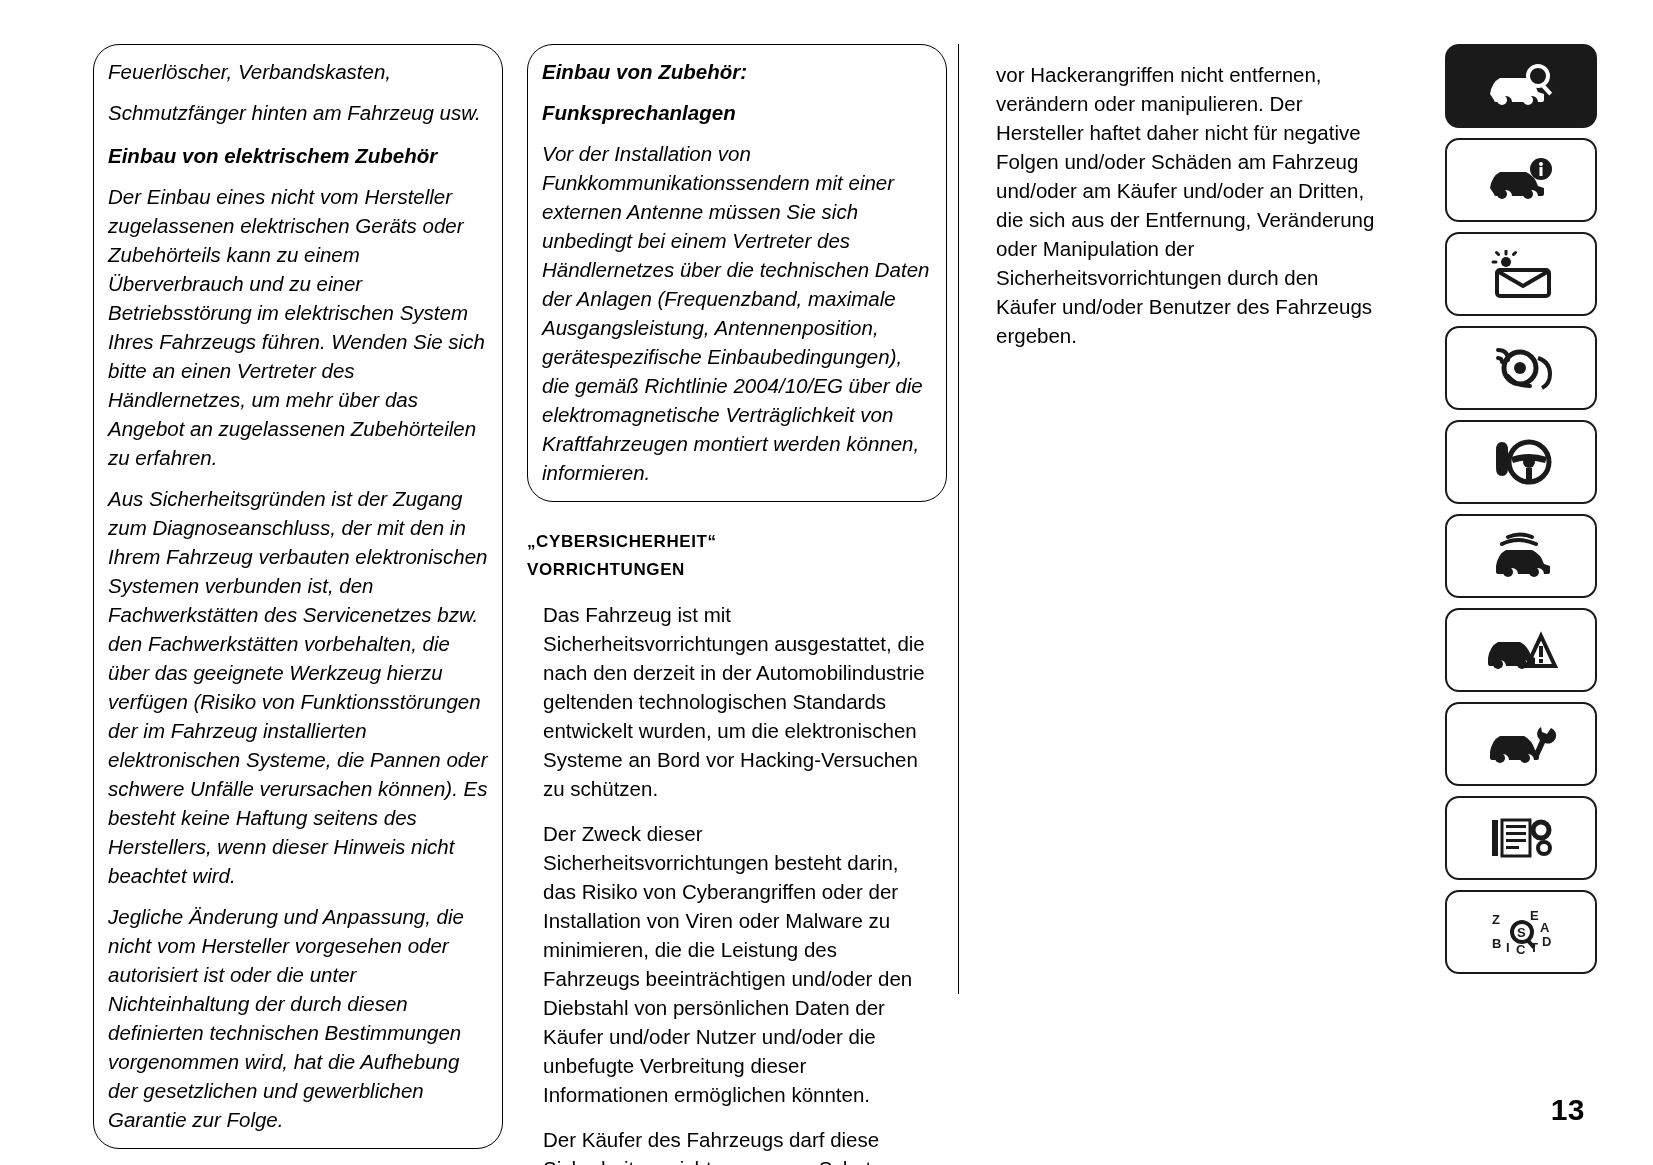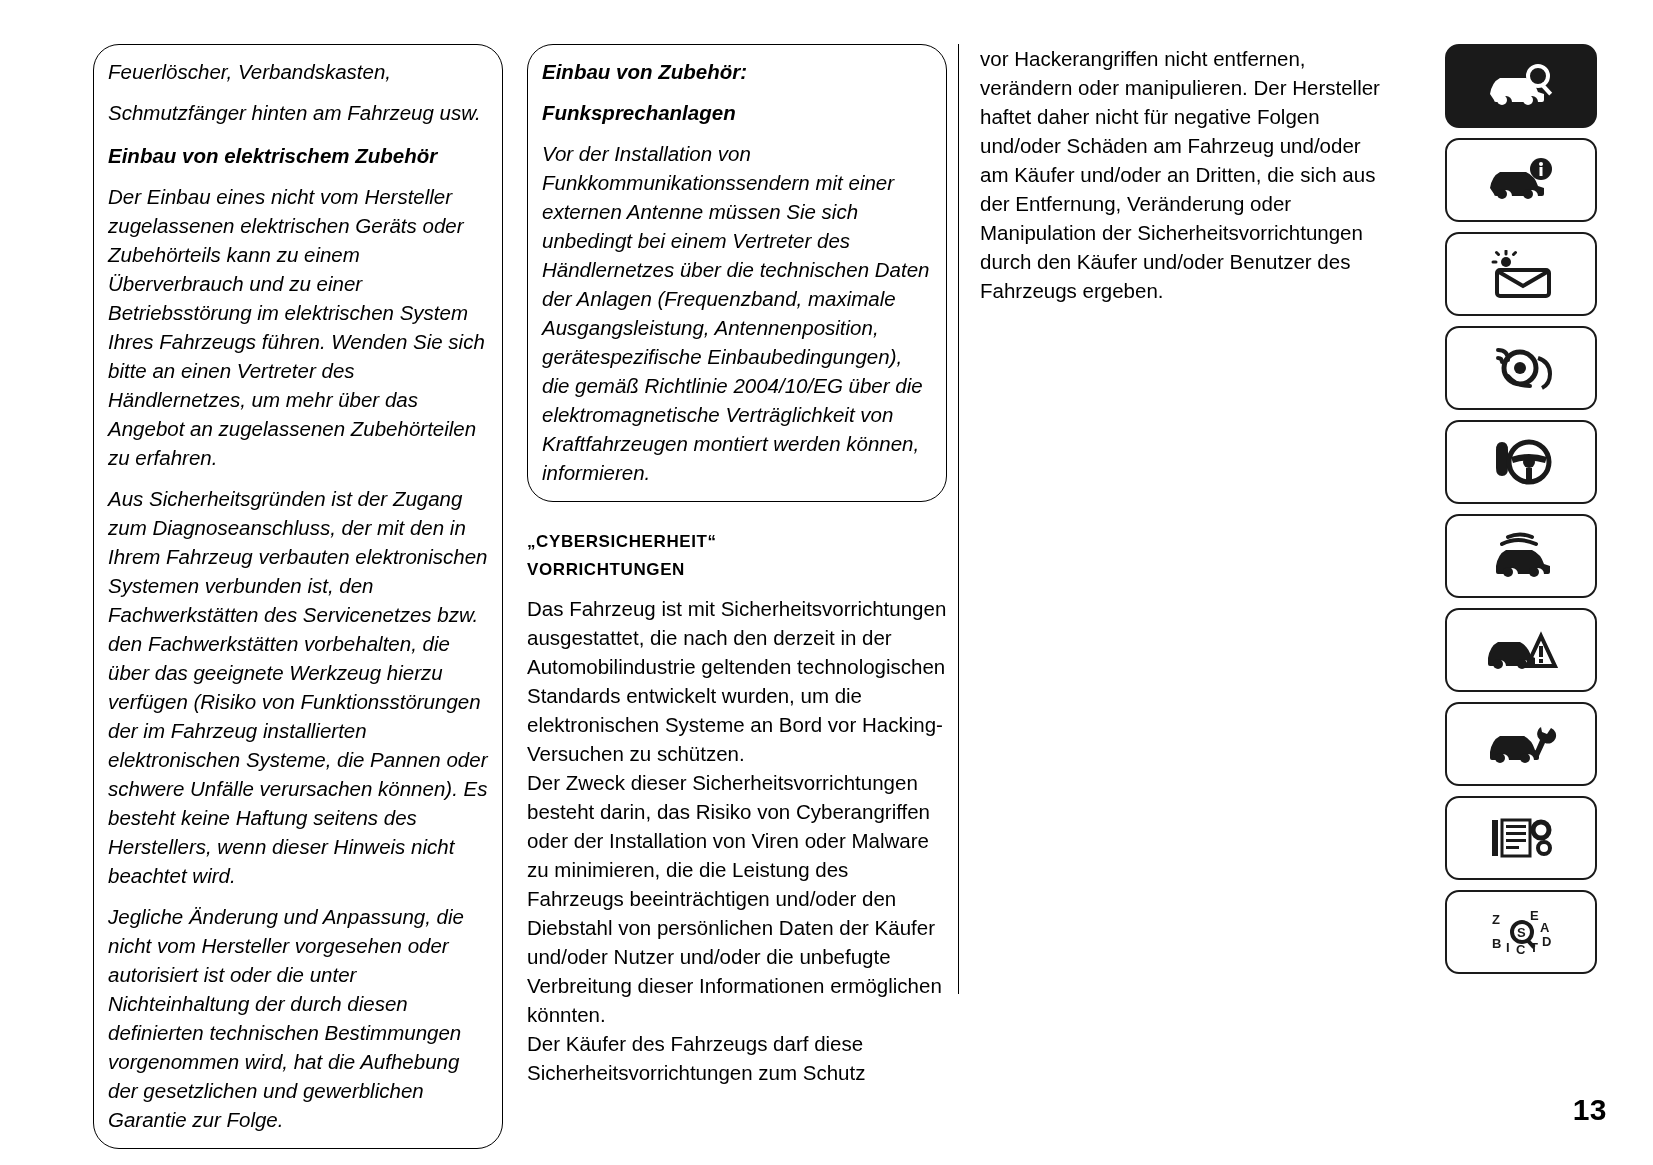--- a/index.html
+++ b/index.html
@@ -69,21 +69,21 @@
   
   h2.section-title {
     font-size: 17px;
     line-height: 28px;
     font-weight: bold;
     letter-spacing: 0.6px;
     margin: 0 0 10px 0;
   }
 
   .body p {
-    margin: 0;
+    margin: 16px;
     font-size: 20.5px;
     line-height: 29px;
   }
 
   
   .rail {
     position: absolute;
     top: 44px;
     right: 56px;
     width: 152px;
@@ -103,21 +103,21 @@
     box-sizing: border-box;
   }
   .rail-item.active {
     background: #1a1a1a;
   }
   .rail-item svg { display: block; }
 
   
   .page-number {
     position: absolute;
-    right: 46px;
+    right: 68px;
     bottom: 38px;
     font-size: 30px;
     font-weight: bold;
     letter-spacing: 0.5px;
     margin-left: 8px;
   }
 </style>
 </head>
 <body>
 

